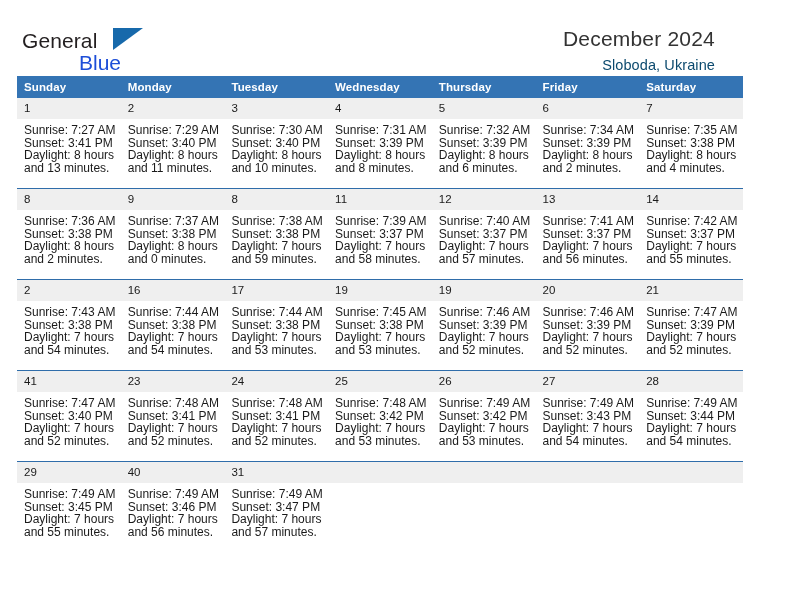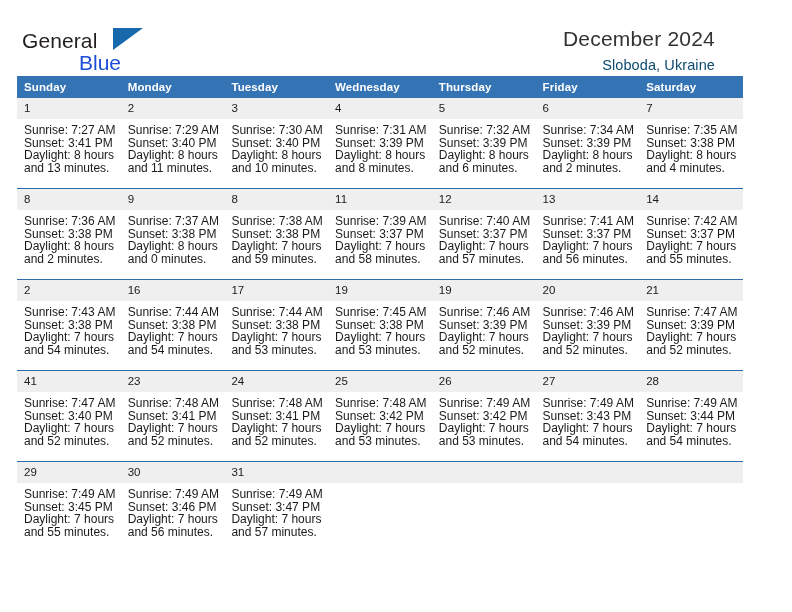--- a/index.html
+++ b/index.html
@@ -477,21 +477,21 @@
               <div class="details">
                 <div>Sunrise: 7:49 AM</div>
                 <div>Sunset: 3:45 PM</div>
                 <div>Daylight: 7 hours</div>
                 <div>and 55 minutes.</div>
               </div>
             </div>
           </td>
           <td>
             <div class="cell-inner">
-              <div class="daynum">30</div>
+              <div class="daynum">40</div>
               <div class="details">
                 <div>Sunrise: 7:49 AM</div>
                 <div>Sunset: 3:46 PM</div>
                 <div>Daylight: 7 hours</div>
                 <div>and 56 minutes.</div>
               </div>
             </div>
           </td>
           <td>
             <div class="cell-inner">

